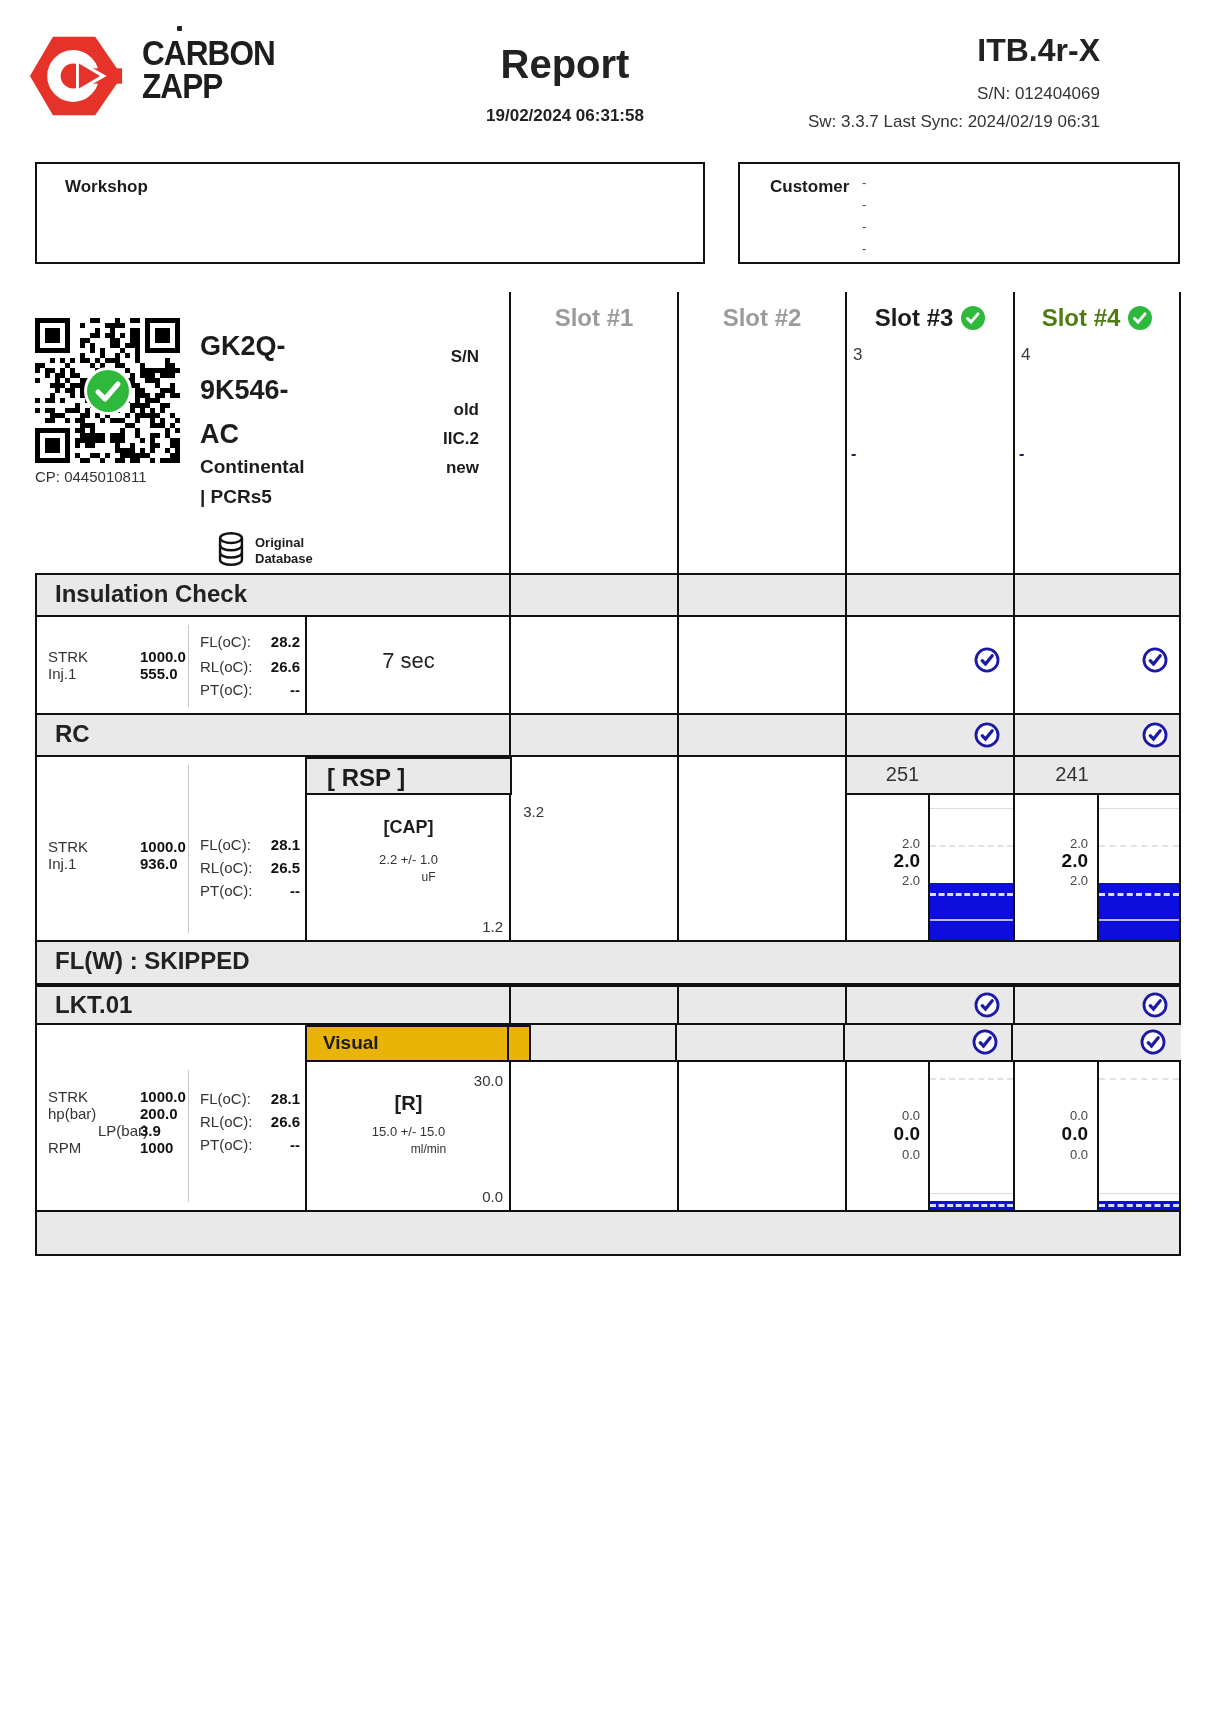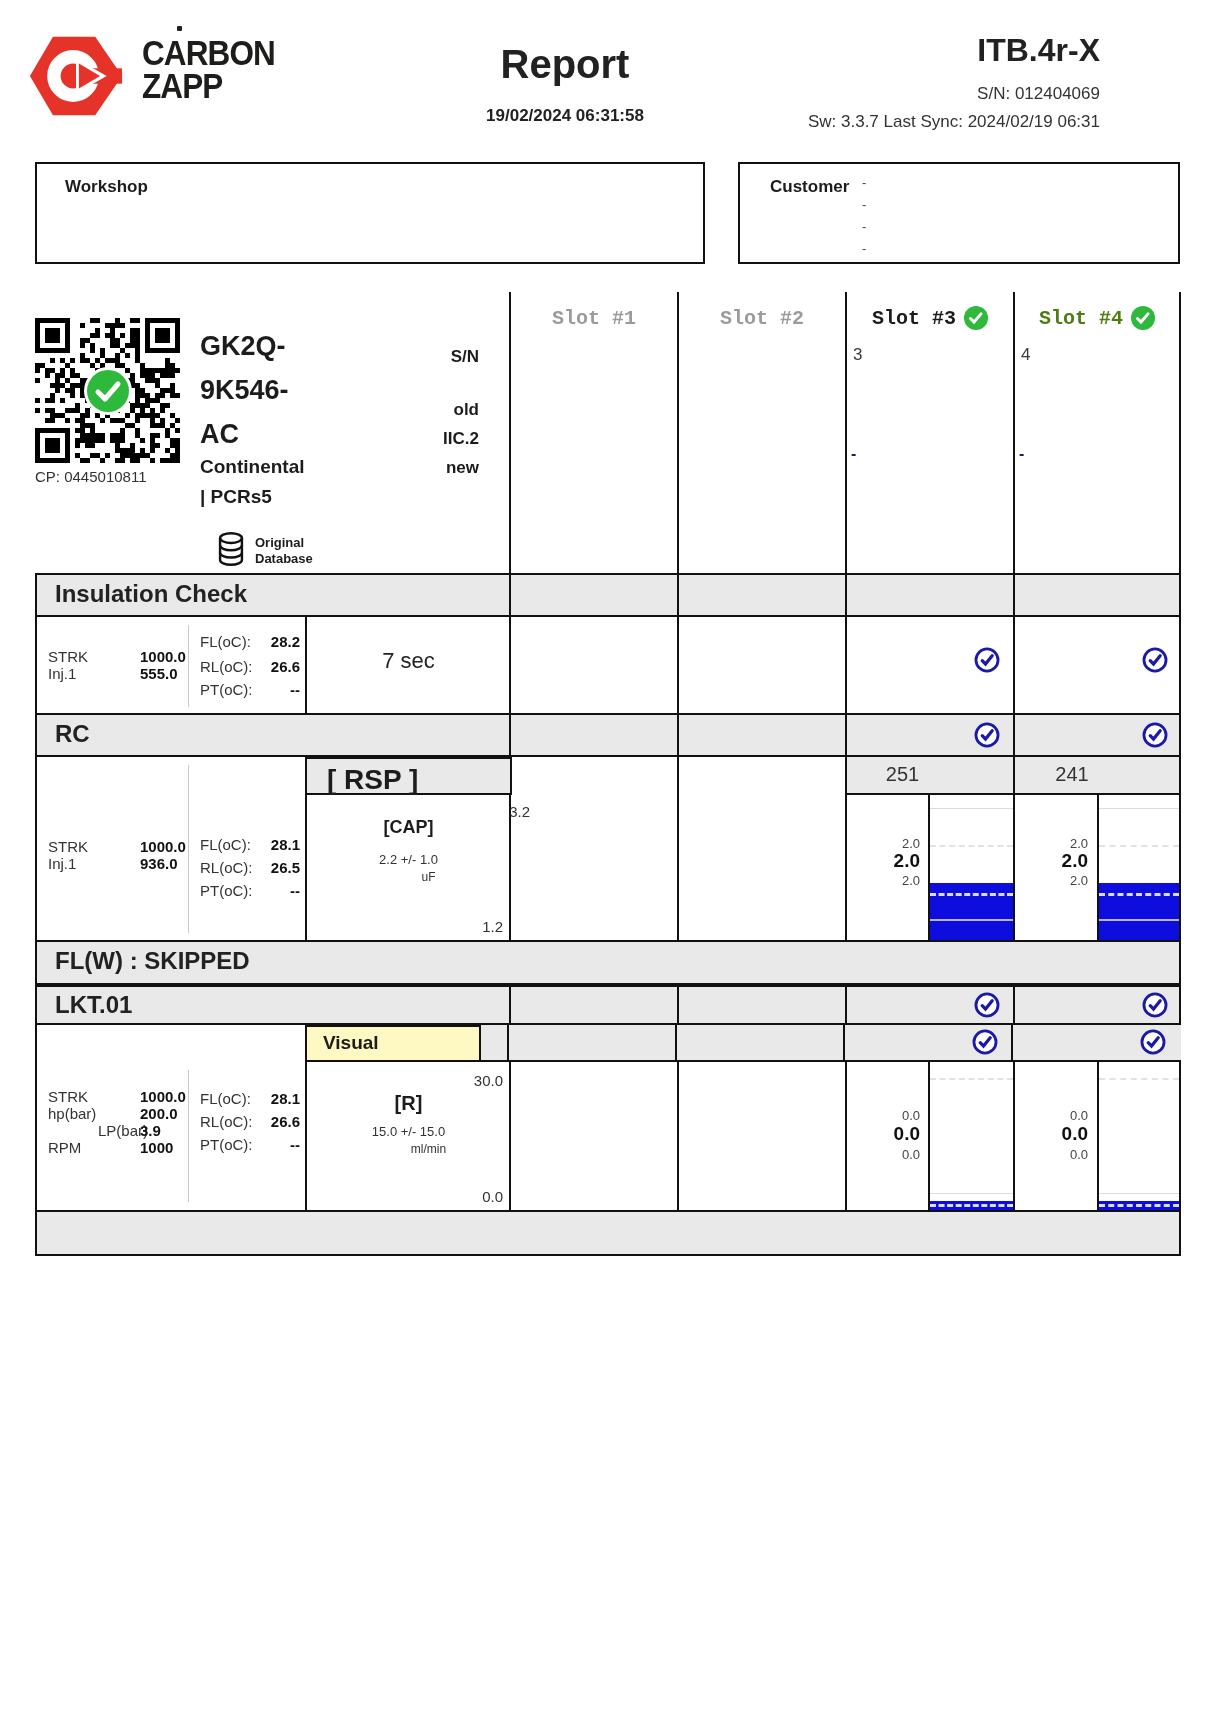--- a/index.html
+++ b/index.html
@@ -11,21 +11,21 @@
   .r{text-align:right;}
   .band{position:absolute;background:#e9e9e9;border:2px solid #111;box-sizing:border-box;}
   .band .ttl{position:absolute;left:18px;top:5px;font-size:24px;font-weight:bold;color:#222;}
   .vl{position:absolute;width:2px;background:#111;}
   .vll{position:absolute;width:1px;background:#c9c9c9;}
   .pl{position:absolute;left:13px;font-size:15px;color:#333;width:150px;}
   .pl .v{position:absolute;left:92px;font-weight:bold;color:#111;}
   .tl{position:absolute;left:165px;width:100px;font-size:15px;color:#333;}
   .tl .v{position:absolute;right:0px;font-weight:bold;color:#111;}
   .gray-txt{color:#9b9b9b;}
-  .slot-head{position:absolute;top:303px;height:30px;display:flex;align-items:center;justify-content:center;gap:8px;font-size:20px;font-weight:bold;font-family:Liberation Mono, monospace;}
+  .slot-head{position:absolute;top:303px;height:30px;display:flex;align-items:center;justify-content:center;gap:8px;font-size:24px;font-weight:bold;}
   .bc{width:26px;height:26px;position:absolute;}
   .gc{width:24px;height:24px;flex:0 0 auto;}
   .chart{position:absolute;box-sizing:border-box;}
   .ch-line{position:absolute;left:0;right:0;height:1px;background:#dcdcdc;}
   .ch-dash{position:absolute;left:0;right:0;height:0;border-top:2px dashed #e2e2e2;}
   .bar{position:absolute;left:0;right:0;background:#0d0ddd;}
   .bar .wdash{position:absolute;left:0;right:0;height:0;border-top:3px dashed rgba(255,255,255,.85);}
   .bar .wsolid{position:absolute;left:0;right:0;height:2px;background:#b9b5f0;}
   .box{position:absolute;border:2px solid #111;box-sizing:border-box;}
   .cellgray{position:absolute;background:#e9e9e9;box-sizing:border-box;border-bottom:2px solid #111;}
@@ -474,36 +474,36 @@
           <circle cx="12" cy="12" r="10.2" fill="#fff" stroke="#1b1aa7" stroke-width="2.6"></circle>
           <path d="M7.6 12.6l3 3.2 6.2-7.8" fill="none" stroke="#1b1aa7" stroke-width="3" stroke-linecap="round"></path>
         </svg></span>
   </div>
 
   <div class="a" style="left:35px;top:757px;width:1146px;height:183px;">
     <div class="vll" style="left:153px;top:8px;height:168px;"></div>
     <div class="vl" style="left:270px;top:0;height:183px;"></div>
 
     <div class="box" style="left:270px;top:0;width:207px;height:38px;background:#e9e9e9;">
-      <div class="a b" style="left:20px;top:5px;font-size:28px;">[ RSP ]</div>
+      <div class="a b" style="left:20px;top:5px;font-size:24px;">[ RSP ]</div>
     </div>
     <div class="cellgray" style="left:812px;top:0;width:166px;height:38px;">
       <div class="c" style="padding-top:6px;padding-right:55px;font-size:20px;color:#333;">251</div>
     </div>
     <div class="cellgray" style="left:980px;top:0;width:164px;height:38px;">
       <div class="c" style="padding-top:6px;padding-right:50px;font-size:20px;color:#333;">241</div>
     </div>
 
     <div class="pl" style="top:81px;"><span>STRK</span><span class="v">1000.0</span></div>
     <div class="pl" style="top:98px;"><span>Inj.1</span><span class="v">936.0</span></div>
     <div class="tl" style="top:79px;"><span>FL(oC):</span><span class="v">28.1</span></div>
     <div class="tl" style="top:102px;"><span>RL(oC):</span><span class="v">26.5</span></div>
     <div class="tl" style="top:125px;"><span>PT(oC):</span><span class="v">--</span></div>
 
-    <div class="a r" style="left:270px;top:46px;width:198px;font-size:15px;color:#333;padding-left:27px;">3.2</div>
+    <div class="a r" style="left:284px;top:46px;width:198px;font-size:15px;color:#333;padding-left:27px;">3.2</div>
     <div class="a c b" style="left:270px;top:60px;width:207px;font-size:18px;">[CAP]</div>
     <div class="a c" style="left:270px;top:95px;width:207px;font-size:13px;color:#333;">2.2 +/- 1.0</div>
     <div class="a c" style="left:290px;top:113px;width:207px;font-size:12px;color:#333;">uF</div>
     <div class="a r" style="left:270px;top:161px;width:198px;font-size:15px;color:#333;">1.2</div>
 
     <div class="a r" style="left:777px;top:79px;width:108px;font-size:13px;color:#444;">2.0</div>
     <div class="a r b" style="left:777px;top:93px;width:108px;font-size:19px;color:#111;">2.0</div>
     <div class="a r" style="left:777px;top:116px;width:108px;font-size:13px;color:#444;">2.0</div>
     <div class="a r" style="left:945px;top:79px;width:108px;font-size:13px;color:#444;">2.0</div>
     <div class="a r b" style="left:945px;top:93px;width:108px;font-size:19px;color:#111;">2.0</div>
@@ -542,21 +542,21 @@
           <path d="M7.6 12.6l3 3.2 6.2-7.8" fill="none" stroke="#1b1aa7" stroke-width="3" stroke-linecap="round"></path>
         </svg></span>
     <span class="bc" style="left:1105px;top:5px;"><svg width="26" height="26" viewBox="0 0 24 24">
           <circle cx="12" cy="12" r="10.2" fill="#fff" stroke="#1b1aa7" stroke-width="2.6"></circle>
           <path d="M7.6 12.6l3 3.2 6.2-7.8" fill="none" stroke="#1b1aa7" stroke-width="3" stroke-linecap="round"></path>
         </svg></span>
   </div>
 
   <div class="a" style="left:35px;top:1025px;width:1146px;height:37px;">
     <div class="a" style="left:270px;top:0;width:876px;height:37px;background:#e9e9e9;border-bottom:2px solid #111;box-sizing:border-box;"></div>
-    <div class="box" style="left:270px;top:0;width:176px;height:37px;background:#fef9c3;">
+    <div class="box" style="left:270px;top:0;width:226px;height:37px;background:#eab308;">
       <div class="a b" style="left:16px;top:5px;font-size:19px;">Visual</div>
     </div>
     <div class="vl" style="left:472px;top:0;height:37px;"></div>
     <div class="vl" style="left:640px;top:0;height:37px;"></div>
     <div class="vl" style="left:808px;top:0;height:37px;"></div>
     <div class="vl" style="left:976px;top:0;height:37px;"></div>
     <span class="bc" style="left:937px;top:4px;"><svg width="26" height="26" viewBox="0 0 24 24">
           <circle cx="12" cy="12" r="10.2" fill="#fff" stroke="#1b1aa7" stroke-width="2.6"></circle>
           <path d="M7.6 12.6l3 3.2 6.2-7.8" fill="none" stroke="#1b1aa7" stroke-width="3" stroke-linecap="round"></path>
         </svg></span>

